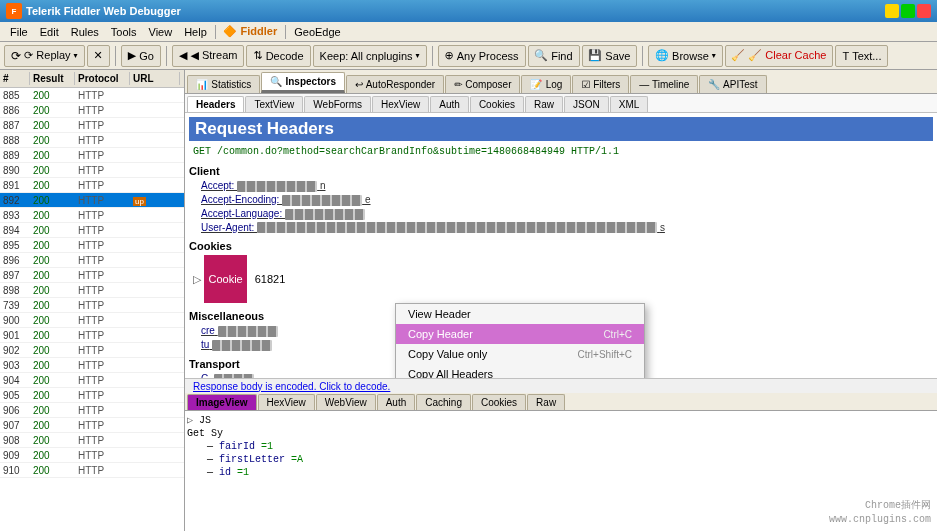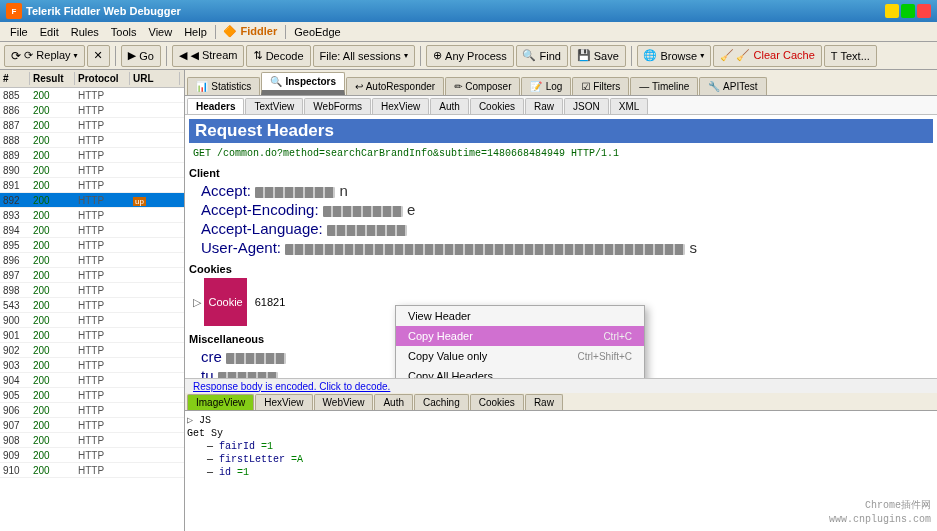--- a/index.html
+++ b/index.html
@@ -132,21 +132,21 @@
       border-bottom: none;
       background: #e0dcd0;
       cursor: pointer;
       font-size: 10px;
       margin-right: 1px;
       border-radius: 2px 2px 0 0;
       white-space: nowrap;
     }
     .tab.active {
       background: #ffffff;
-      border-bottom: 5px solid #737373;
+      border-bottom: 3px solid #737373;
       font-weight: bold;
       color: #000;
     }
 
     
     .sub-tabs {
       background: #f8f8f8;
       border-bottom: 1px solid #c0c0c0;
       display: flex;
       padding: 2px 2px 0 2px;
@@ -191,23 +191,24 @@
 
     .header-section-title {
       font-weight: bold;
       font-size: 11px;
       color: #000;
       padding: 2px 0;
       margin-top: 4px;
     }
 
     .header-row {
-      font-size: 15px;
+      font-size: 10px;
       padding: 1px 12px;
       color: #333;
+      text-decoration: underline;
     }
     .header-name { color: #000080; }
 
     .redacted { 
       display: inline-block;
       background: repeating-linear-gradient(90deg, #888 0px, #888 8px, #ccc 8px, #ccc 10px);
       color: transparent;
       min-width: 80px;
       height: 11px;
       vertical-align: middle;
@@ -268,21 +269,21 @@
     .bottom-tab {
       padding: 2px 8px;
       border: 1px solid #b0a890;
       border-bottom: none;
       background: #e0dcd0;
       cursor: pointer;
       font-size: 10px;
       margin-right: 1px;
       border-radius: 2px 2px 0 0;
     }
-    .bottom-tab.active { background: #84cc16; font-weight: normal; }
+    .bottom-tab.active { background: #a21caf; font-weight: bold; }
 
     .bottom-content {
       height: 120px;
       overflow-y: auto;
       background: white;
       padding: 2px;
       font-family: 'Courier New', monospace;
       font-size: 10px;
     }
 
@@ -347,21 +348,21 @@
   <span class="toolbar-separator"></span>
   <div class="toolbar-btn">
     <span>◀</span>
     <span>◀ Stream</span>
   </div>
   <div class="toolbar-btn">
     <span>⇅</span>
     <span>Decode</span>
   </div>
   <div class="toolbar-btn">
-    <span>File: All sessions</span>
+    <span>Keep: All cnplugins</span>
     <span class="dropdown-arrow">▾</span>
   </div>
   <span class="toolbar-separator"></span>
   <div class="toolbar-btn">
     <span>⊕</span>
     <span>Any Process</span>
   </div>
   <div class="toolbar-btn">
     <span>🔍</span>
     <span>Find</span>
@@ -474,21 +475,21 @@
       <span class="session-cell protocol-cell">HTTP</span>
       <span class="session-cell"></span>
     </div>
         <div class="session-row">
       <span class="session-cell num-cell">898</span>
       <span class="session-cell result-200">200</span>
       <span class="session-cell protocol-cell">HTTP</span>
       <span class="session-cell"></span>
     </div>
         <div class="session-row">
-      <span class="session-cell num-cell">543</span>
+      <span class="session-cell num-cell">739</span>
       <span class="session-cell result-200">200</span>
       <span class="session-cell protocol-cell">HTTP</span>
       <span class="session-cell"></span>
     </div>
         <div class="session-row">
       <span class="session-cell num-cell">900</span>
       <span class="session-cell result-200">200</span>
       <span class="session-cell protocol-cell">HTTP</span>
       <span class="session-cell"></span>
     </div>

